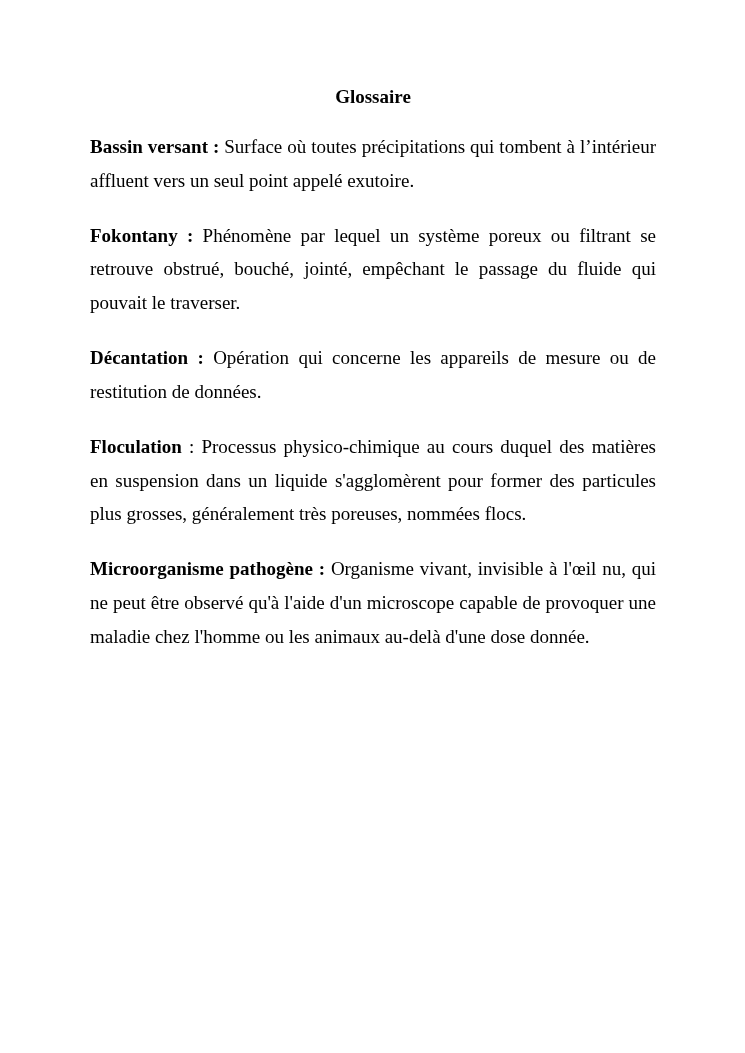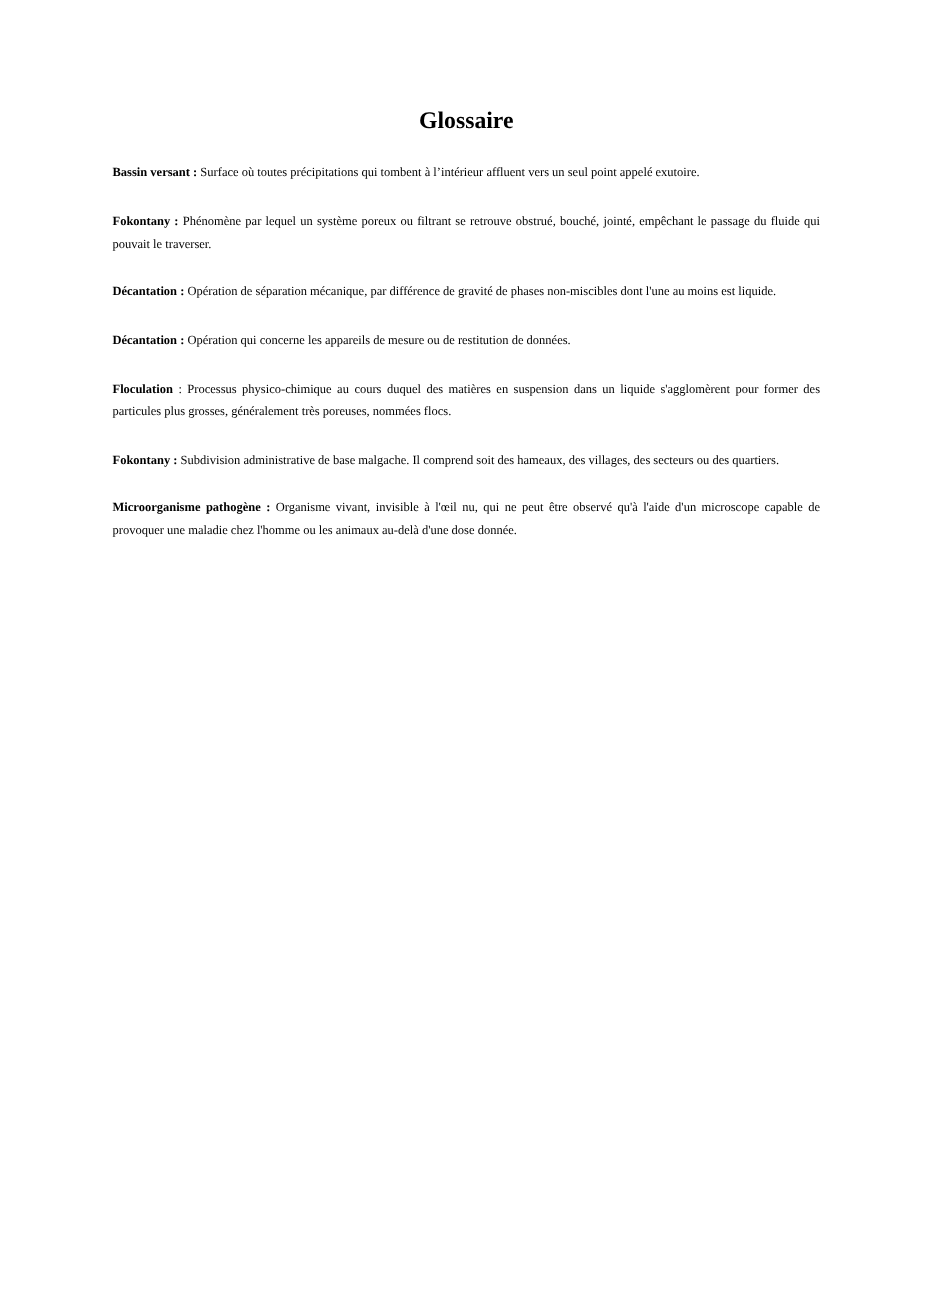--- a/index.html
+++ b/index.html
@@ -22,21 +22,21 @@
     left: 90px;
     width: 566px;
   }
   .doc-title {
     text-align: center;
     font-weight: bold;
     font-size: 19px;
     margin: 0 0 22px 0;
   }
   .entry {
-    font-size: 10px;
+    font-size: 19px;
     line-height: 1.78;
     text-align: justify;
     margin: 0 0 21px 0;
   }
   .entry .term {
     font-weight: bold;
   }
   .footer {
     position: absolute;
     top: 955px;
@@ -58,39 +58,31 @@
       <span class="term">Bassin versant :</span>
       <span>Surface où toutes précipitations qui tombent à l’intérieur affluent vers un seul point appelé exutoire.</span>
     </p>
 
     <p class="entry">
       <span class="term">Fokontany :</span>
       <span>Phénomène par lequel un système poreux ou filtrant se retrouve obstrué, bouché, jointé, empêchant le passage du fluide qui pouvait le traverser.</span>
     </p>
 
 
-    <p class="entry">
-      <span class="term">Décantation :</span>
-      <span>Opération de séparation mécanique, par différence de gravité de phases non-miscibles dont l'une au moins est liquide.</span>
-    </p>
 
     <p class="entry">
       <span class="term">Décantation :</span>
       <span>Opération qui concerne les appareils de mesure ou de restitution de données.</span>
     </p>
 
     <p class="entry">
       <span class="term">Floculation</span>
       <span>: Processus physico-chimique au cours duquel des matières en suspension dans un liquide s'agglomèrent pour former des particules plus grosses, généralement très poreuses, nommées flocs.</span>
     </p>
 
-    <p class="entry">
-      <span class="term">Fokontany :</span>
-      <span>Subdivision administrative de base malgache. Il comprend soit des hameaux, des villages, des secteurs ou des quartiers.</span>
-    </p>
 
 
     <p class="entry">
       <span class="term">Microorganisme pathogène :</span>
       <span>Organisme vivant, invisible à l'œil nu, qui ne peut être observé qu'à l'aide d'un microscope capable de provoquer une maladie chez l'homme ou les animaux au-delà d'une dose donnée.</span>
     </p>
 
   </div>
 
   <div class="footer">~ VII ~</div>

